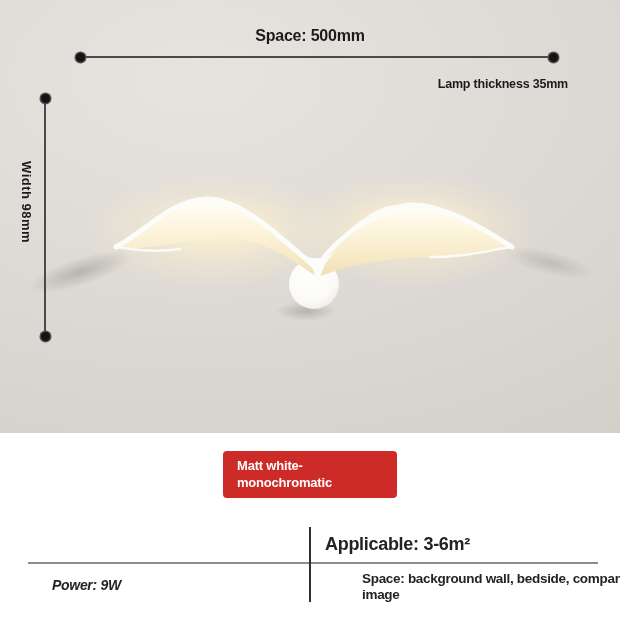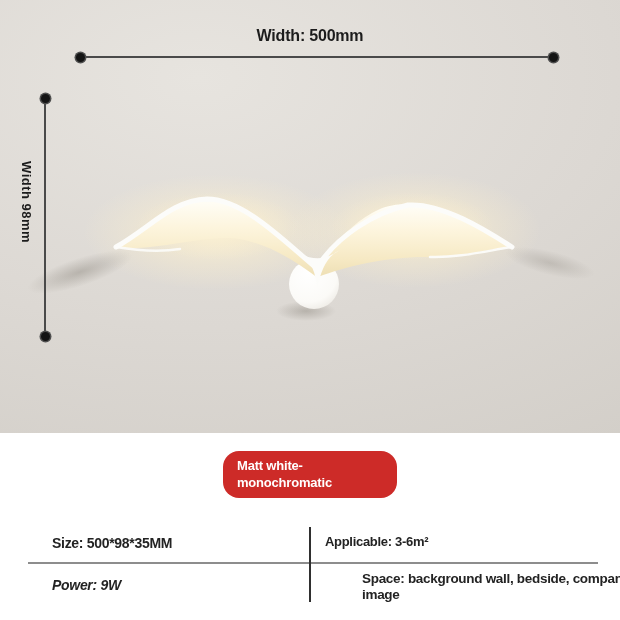--- a/index.html
+++ b/index.html
@@ -41,33 +41,33 @@
     font-size:12.5px;font-weight:bold;letter-spacing:-0.2px;color:#1c1c1c;
   }
   .width-label{
     position:absolute;left:19px;top:161px;
     writing-mode:vertical-rl;
     font-size:13px;font-weight:bold;letter-spacing:0.5px;color:#1c1c1c;
   }
   
   .badge{
     position:absolute;top:451px;left:223px;width:174px;height:47px;
-    border-radius:16px;background:#cd2b28;
+    border-radius:4px;background:#cd2b28;
     display:flex;flex-direction:column;justify-content:center;
     padding-left:14px;box-sizing:border-box;
   }
   .badge span{
     color:#ffffff;font-size:13px;font-weight:bold;line-height:1.3;
     letter-spacing:-0.2px;
   }
   
   .spec-text{position:absolute;font-weight:bold;font-size:14px;letter-spacing:-0.3px;color:#232323;}
   .spec-size{left:52px;top:535px;}
   .spec-power{left:52px;top:577px;font-style:italic;}
-  .spec-applicable{left:325px;top:534px;font-size:13px;}
+  .spec-applicable{left:325px;top:534px;font-size:18px;}
   .spec-space{left:325px;top:571px;width:278px;font-size:13.5px;line-height:1.18;margin-left:37px;}
   .divider-h{position:absolute;left:28px;top:562px;width:570px;height:2px;background:#8d8d8d;}
   .divider-v{position:absolute;left:309px;top:527px;width:2px;height:75px;background:#2f2f2f;}
 </style>
 </head>
 <body>
 
 <div id="stage">
 
   <div class="photo">
@@ -115,34 +115,34 @@
       <path d="M512,247 C486,251 458,258 430,257" fill="none" stroke="#fcfcfa" stroke-width="2.5" stroke-linecap="round" opacity="0.95"></path>
       <path d="M116,247 C140,251 160,252 180,249" fill="none" stroke="#fcfcfa" stroke-width="2.5" stroke-linecap="round" opacity="0.9"></path>
 
       <path d="M296,251 Q316,260 317,291 Q322,258 340,250 Q318,266 296,251 Z" fill="#fcfcfa"></path>
     </svg>
 
     <div class="dim-h">
       <span class="dot h-l"></span>
       <span class="dot h-r"></span>
     </div>
-    <div class="len-label">Width: 500mm</div>
+    <div class="len-label">Space: 500mm</div>
 
+    <div class="thick-label">Lamp thickness 35mm</div>
 
     <div class="dim-v">
       <span class="dot v-t"></span>
       <span class="dot v-b"></span>
     </div>
     <div class="width-label">Width 98mm</div>
   </div>
 
   <div class="badge" style="background: rgb(205, 43, 40);">
     <span>Matt white-monochromatic</span>
   </div>
 
-  <div class="spec-text spec-size">Size: 500*98*35MM</div>
   <div class="spec-text spec-applicable">Applicable: 3-6m²</div>
   <div class="divider-h"></div>
   <div class="divider-v"></div>
   <div class="spec-text spec-power">Power: 9W</div>
   <div class="spec-text spec-space">Space: background wall, bedside, company image</div>
 
 </div>
 
 </body></html>

